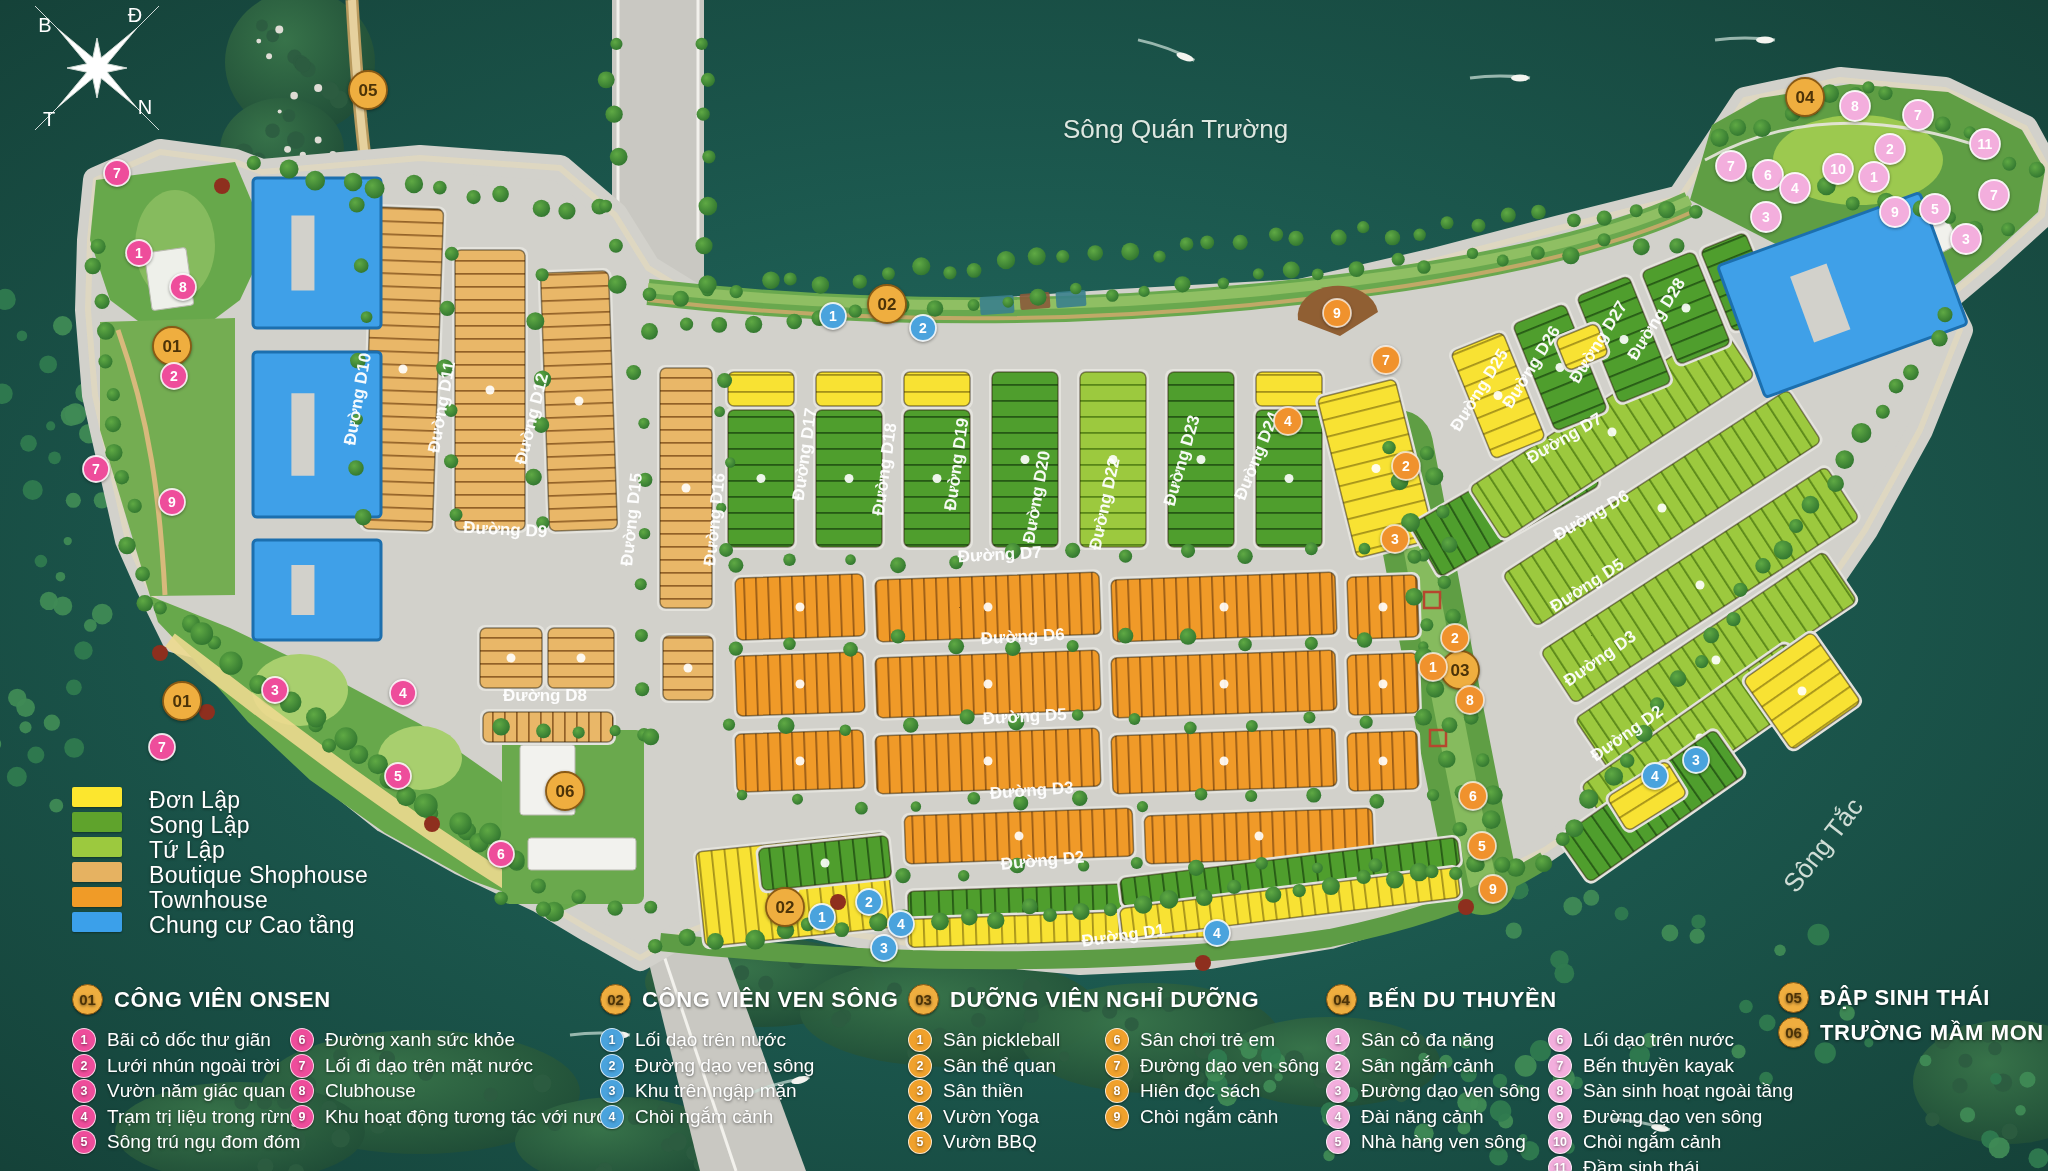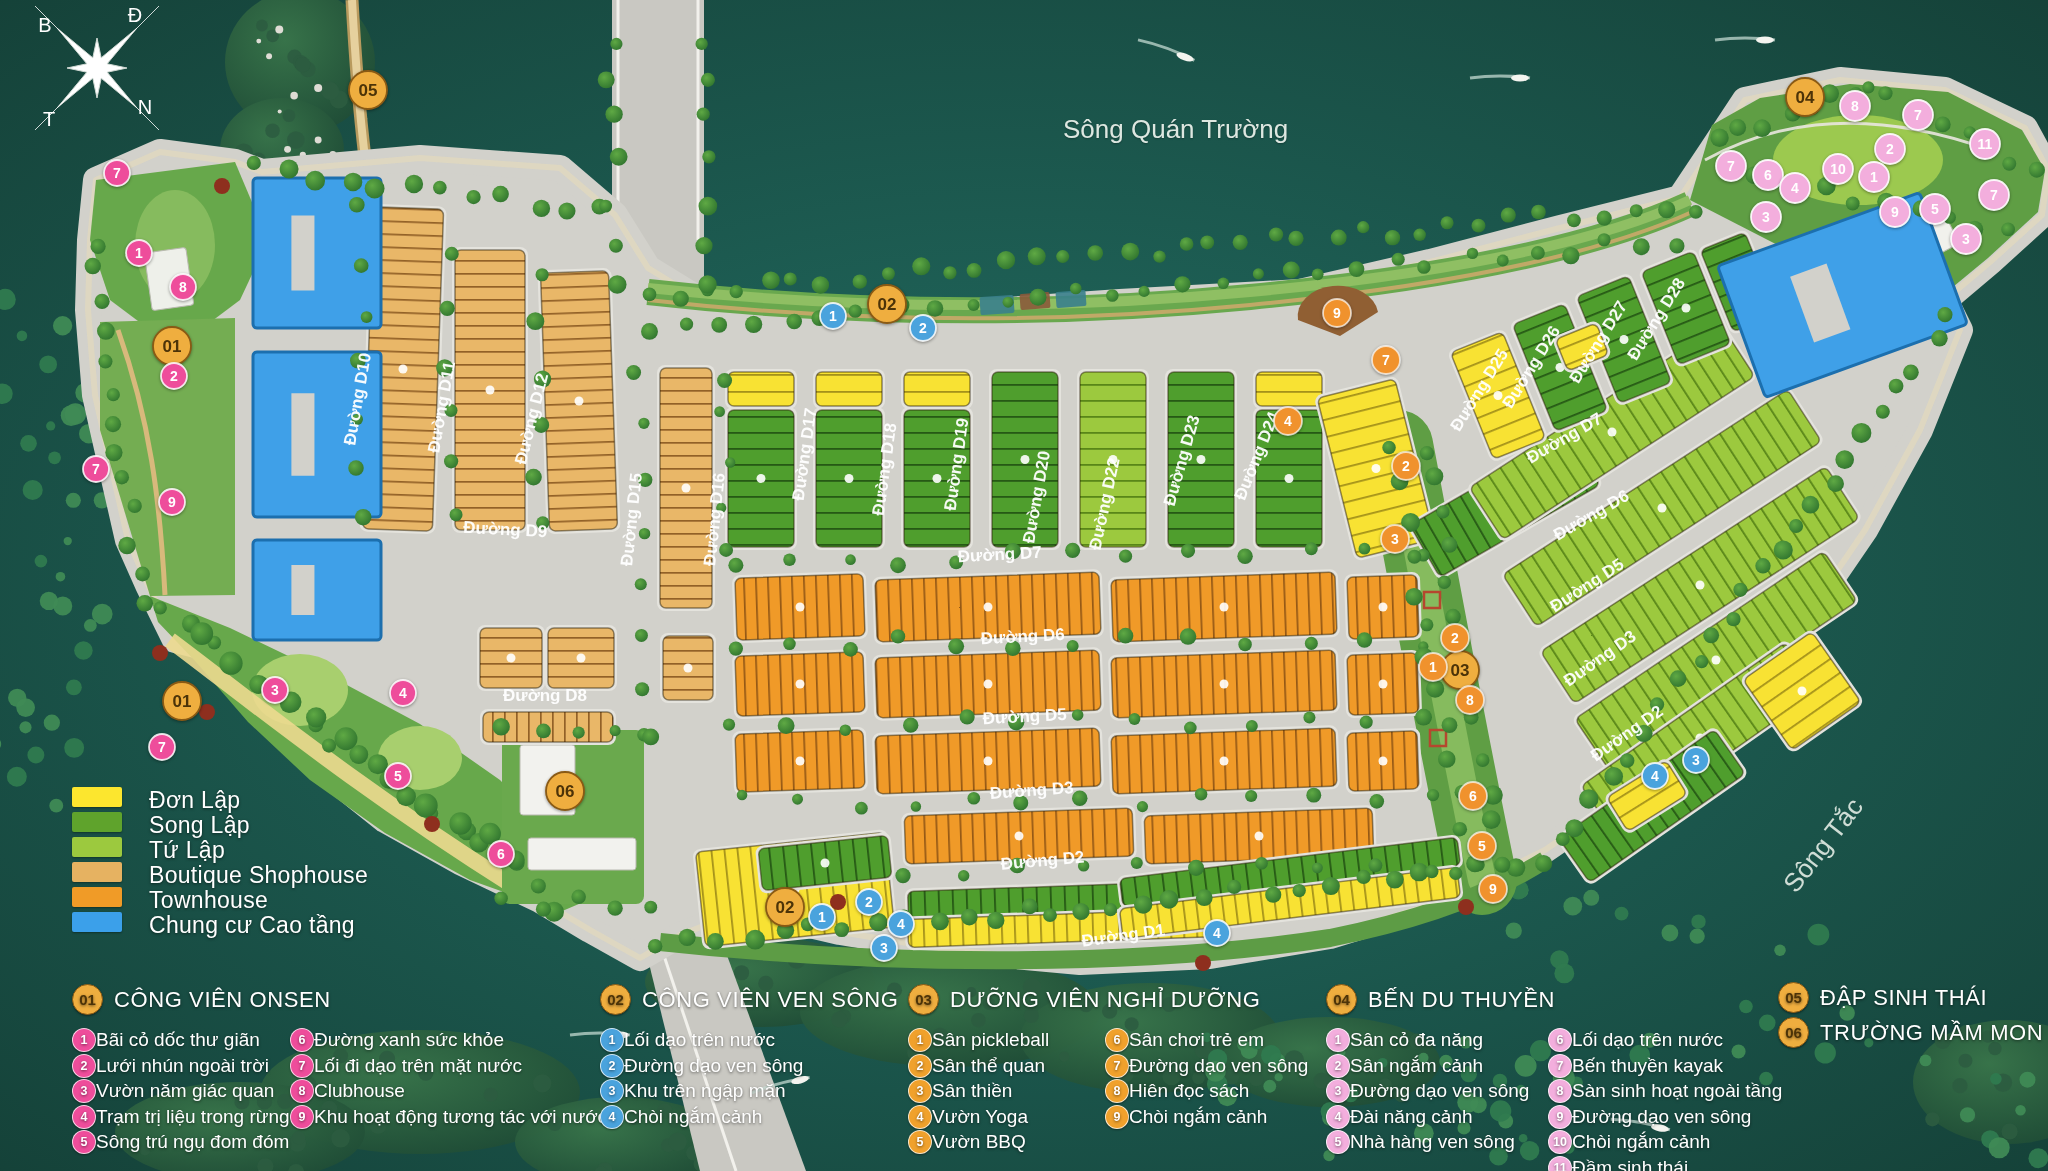--- a/index.html
+++ b/index.html
@@ -8,27 +8,27 @@
   #map-svg{position:absolute;left:0;top:0;}
   .ovl{position:absolute;color:#fff;text-shadow:0 1px 3px rgba(0,0,0,.55);}
   
   #color-legend{left:72px;top:787px;}
   .cl-row{display:flex;height:25px;}
   .cl-swatch{width:50px;height:20px;border-radius:2px;flex:0 0 auto;box-shadow:0 1px 2px rgba(0,0,0,.35);}
   .cl-label{margin-left:27px;font-size:23px;font-weight:400;letter-spacing:.3px;white-space:nowrap;}
   
   .poi-section{position:absolute;}
   .poi-title-row{display:flex;align-items:center;}
-  .poi-title{font-size:22px;font-weight:400;letter-spacing:.6px;margin-left:11px;white-space:nowrap;}
+  .poi-title{font-size:22px;font-weight:700;letter-spacing:.6px;margin-left:11px;white-space:nowrap;}
   .badge{border-radius:50%;display:flex;align-items:center;justify-content:center;
          font-weight:700;flex:0 0 auto;box-shadow:0 1px 2px rgba(0,0,0,.4);}
   .badge-title{width:29px;height:29px;font-size:15px;background:#efae3f;color:#4c3308;border:1.5px solid #8a5a14;}
   .badge-item{width:22px;height:22px;font-size:12.5px;color:#fff;border:1px solid rgba(255,255,255,.75);}
   .poi-item{position:absolute;display:flex;align-items:center;}
-  .poi-item-label{font-size:19px;white-space:nowrap;}
+  .poi-item-label{margin-left:11px;font-size:19px;white-space:nowrap;}
 </style>
 </head>
 <body>
 
 <div id="stage">
   <svg id="map-svg" width="2048" height="1171" viewBox="0 0 2048 1171">
     <defs>
       <radialGradient id="treeGrad" cx="0.38" cy="0.35" r="0.8">
         <stop offset="0" stop-color="#5fa944"></stop>
           <stop offset="1" stop-color="#2a6e2c"></stop>

